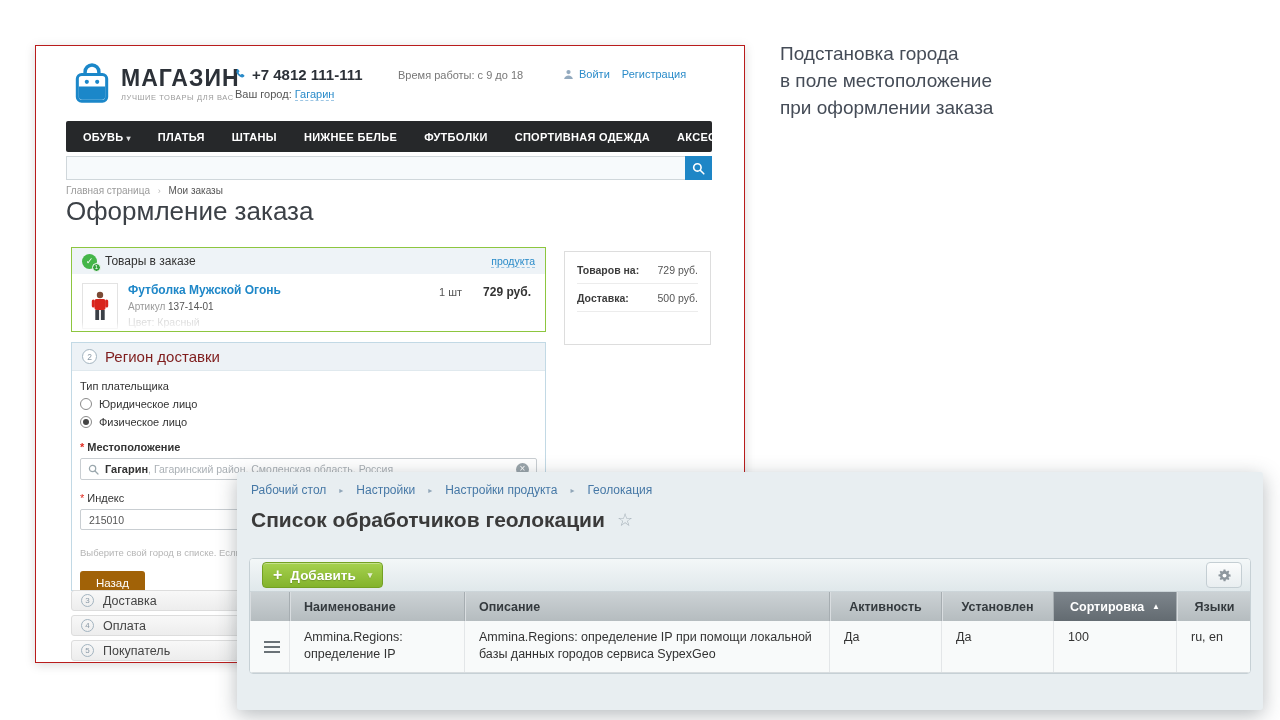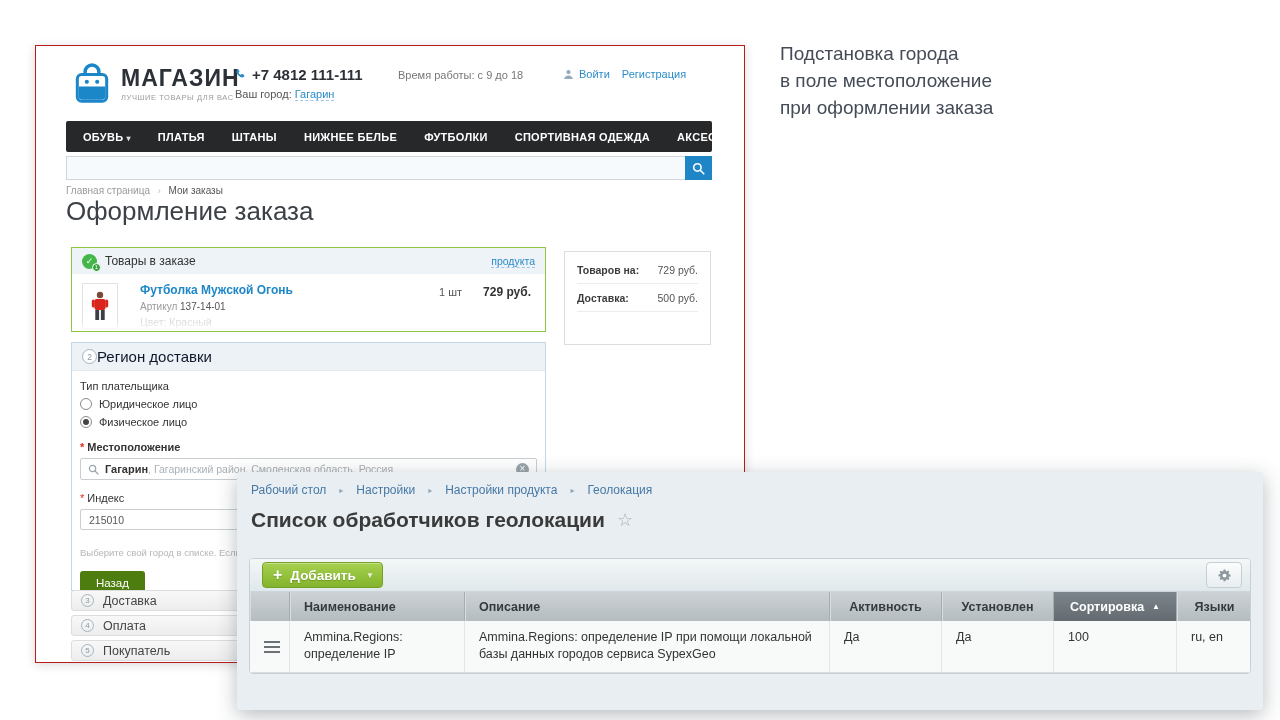--- a/index.html
+++ b/index.html
@@ -52,21 +52,21 @@
   .order-box { position:absolute; left:35px; top:201px; width:475px; height:85px; border:1px solid #8dc63f; background:#fff; }
   .order-head { height:26px; background:#eef3f7; display:flex; align-items:center; padding:0 10px; }
   .step-done { position:relative; width:15px; height:15px; background:#45b649; border-radius:50%; color:#fff;
     font-size:9px; display:flex; align-items:center; justify-content:center; }
   .step-badge { position:absolute; right:-4px; bottom:-3px; width:9px; height:9px; background:#35a23d; border:1px solid #fff;
     border-radius:50%; font-size:6px; display:flex; align-items:center; justify-content:center; color:#fff;}
   .order-title { font-size:12px; color:#333; margin-left:8px; }
   .order-edit { margin-left:auto; font-size:10.5px; color:#2a8bc9; border-bottom:1px dashed #9cc6e4; cursor:pointer; }
   .product-row { display:flex; padding:9px 14px 0 10px; position:relative; }
   .product-img { width:36px; height:46px; border:1px solid #e3e3e3; display:flex; align-items:center; justify-content:center; }
-  .product-info { margin-left:22px; }
+  .product-info { margin-left:10px; }
   .product-name { font-size:12px; font-weight:bold; color:#1e87c8; cursor:pointer; }
   .product-sku { font-size:10px; color:#9a9a9a; margin-top:4px; }
   .product-sku b { color:#555; font-weight:normal; }
   .product-color { font-size:10.5px; color:#9a9a9a; margin-top:4px; opacity:.35; }
   .product-qty { position:absolute; left:367px; top:12px; font-size:11px; color:#555; }
   .product-price { position:absolute; right:14px; top:11px; font-size:12px; font-weight:bold; color:#333; }
   .order-fade { position:absolute; bottom:0; left:0; right:0; height:9px; background:linear-gradient(rgba(255,255,255,0),#fff); }
 
   
   .summary-box { position:absolute; left:528px; top:205px; width:147px; height:94px; border:1px solid #ddd; background:#fff; padding:4px 12px; }
@@ -75,41 +75,41 @@
   .summary-value { font-size:10.5px; color:#555; }
   .summary-total { display:flex; justify-content:space-between; align-items:center; margin-top:9px; }
   .total-label { font-size:10.5px; font-weight:bold; color:#3c3c3c; }
   .total-value { font-size:19px; color:#333; }
 
   
   .region-box { position:absolute; left:35px; top:296px; width:475px; height:249px; border:1px solid #c2d9e5; background:#fff; }
   .region-head { height:28px; background:#edf2f6; display:flex; align-items:center; padding:0 10px; border-bottom:1px solid #e0e9ee; }
   .num-circle { width:15px; height:15px; border:1px solid #a3b4c0; border-radius:50%; color:#8a99a6; font-size:8.5px;
     display:flex; align-items:center; justify-content:center; background:#fff; flex:none; }
-  .region-title { font-size:15px; color:#0f172a; font-weight:500; }
+  .region-title { font-size:15px; color:#7f1d1d; margin-left:8px; font-weight:500; }
   .region-body { padding:8px; }
   .field-label { font-size:11px; color:#333; margin-top:1px; }
   .req { color:#e02b20; margin-right:3px; }
   .radio-row { display:flex; align-items:center; margin-top:6px; font-size:11px; color:#333; cursor:pointer; }
   .radio { width:12px; height:12px; border:1px solid #8a8a8a; border-radius:50%; margin-right:7px; background:#fff;
     display:flex; align-items:center; justify-content:center; }
   .radio.checked::after { content:""; width:6px; height:6px; background:#444; border-radius:50%; }
   .loc-label { margin-top:13px;font-weight:bold; }
   .loc-input { margin-top:5px; height:22px; border:1px solid #c9ced2; border-radius:2px; display:flex; align-items:center;
     padding:0 7px; background:#fff; color:#9aa0a6; }
   .loc-input .mag { color:#9aa7ad; margin-right:6px; display:flex; }
   .loc-city { font-size:11px; font-weight:bold; color:#333; }
   .loc-rest { font-size:10.5px; color:#aab0b5; }
   .loc-clear { margin-left:auto; width:13px; height:13px; background:#9aa4aa; color:#fff; border-radius:50%; font-size:10px;
     line-height:12px; text-align:center; cursor:pointer; flex:none;}
   .idx-label { margin-top:12px; }
   .idx-input { margin-top:5px; height:21px; border:1px solid #c9ced2; border-radius:2px; display:flex; align-items:center;
     padding:0 8px; font-size:10.5px; color:#555; background:#fff; }
   .hint { margin-top:17px; font-size:9.5px; color:#b5b5b5; white-space:nowrap; overflow:hidden; }
-  .back-btn { margin-top:13px; display:inline-block; background:#4d7c0f; color:#fff; font-size:11.5px; border:none;
+  .back-btn { margin-top:13px; display:inline-block; background:#a16207; color:#fff; font-size:11.5px; border:none;
     border-radius:3px; padding:6px 16px; cursor:pointer; }
 
   
   .collapsed-step { position:absolute; left:35px; width:475px; height:21px; border:1px solid #ddd; border-radius:3px;
     background:linear-gradient(#f8f8f8,#ededed); display:flex; align-items:center; padding:0 9px; cursor:pointer; }
   .collapsed-step .num-circle { width:13px; height:13px; font-size:8px; background:transparent; }
   .collapsed-label { font-size:12.5px; color:#444; margin-left:9px; }
 
   
   .admin-card { position:absolute; left:237px; top:472px; width:1026px; height:238px; background:#e8eef1;

